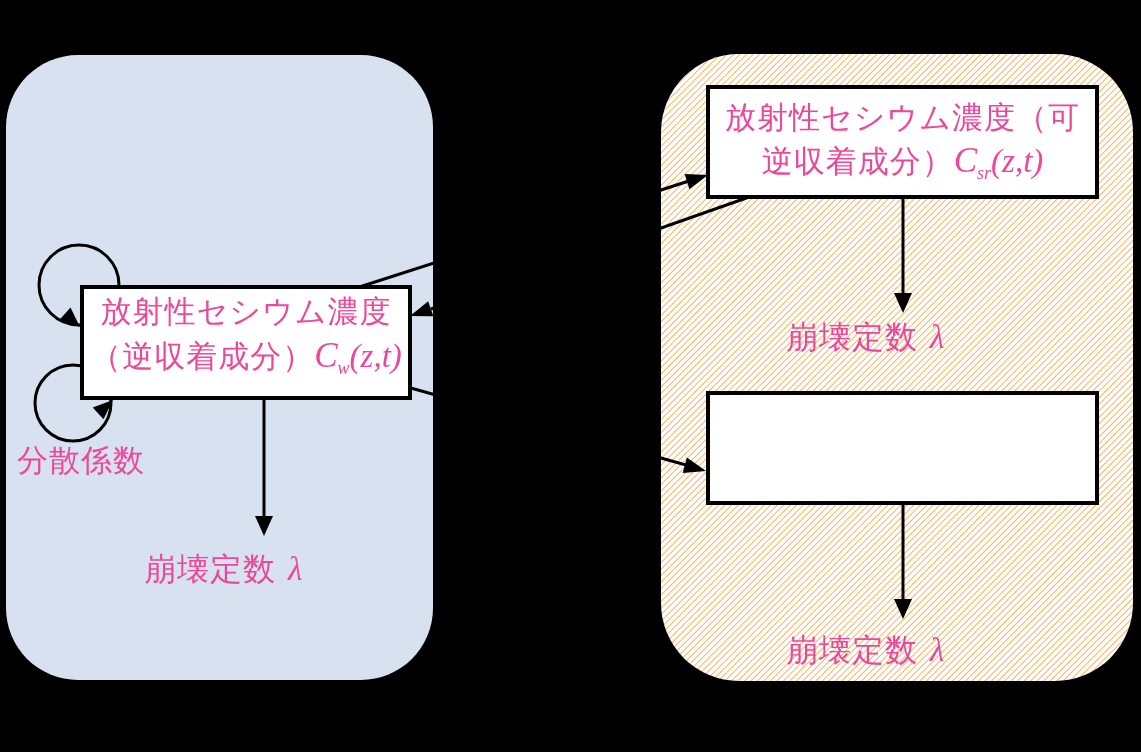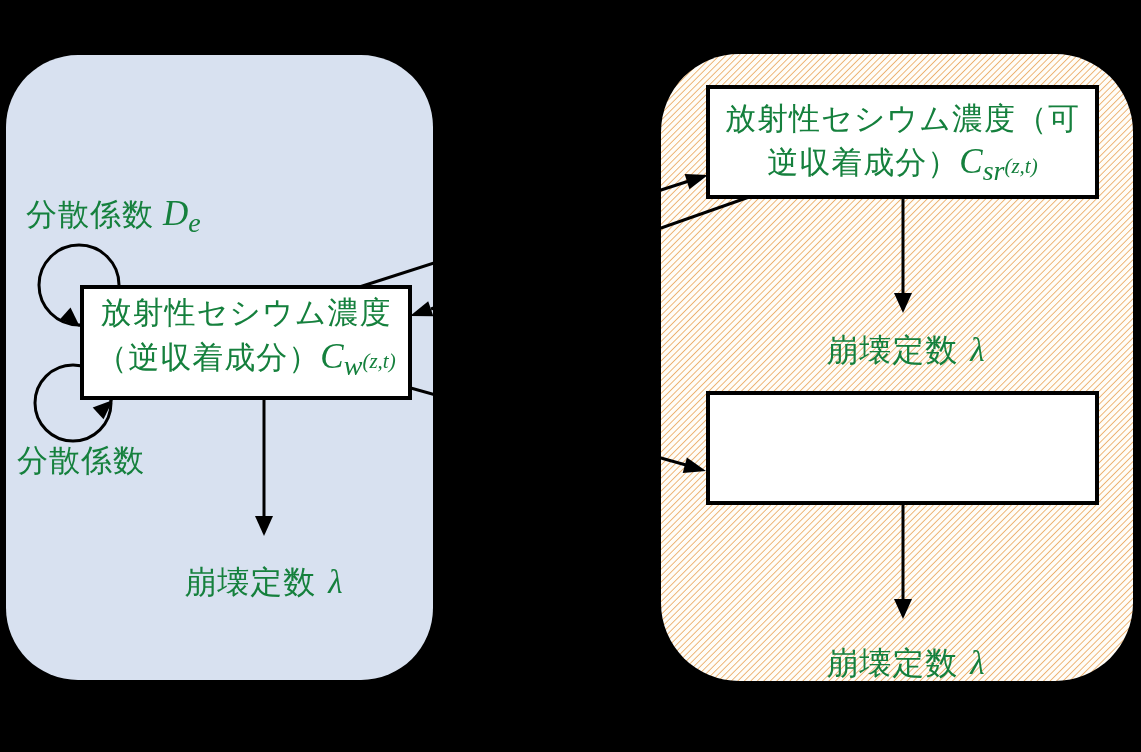--- a/index.html
+++ b/index.html
@@ -1,29 +1,29 @@
 <!DOCTYPE html>
 <html><head>
 <meta charset="utf-8">
 <style>
   html,body{margin:0;padding:0;background:#000;}
   .stage{position:relative;width:1141px;height:752px;overflow:hidden;
          font-family:"Liberation Sans",sans-serif;color:#000;}
   .stage svg{position:absolute;left:0;top:0;}
-  .t{position:absolute;color:#15803d;letter-spacing:1px;white-space:nowrap;}
+  .t{position:absolute;color:#ec4899;letter-spacing:1px;white-space:nowrap;}
   .jp{font-size:31px;}
   .boxtxt{display:flex;flex-direction:column;justify-content:center;align-items:center;
           text-align:center;font-size:31px;line-height:44px;}
   .sym{font-family:"Liberation Serif",serif;font-style:italic;font-size:35px;letter-spacing:0;}
-  .sub{font-family:"Liberation Serif",serif;font-style:italic;font-size:28px;
+  .sub{font-family:"Liberation Serif",serif;font-style:italic;font-size:18px;
        position:relative;top:7px;letter-spacing:0;}
-  .args{font-family:"Liberation Serif",serif;font-style:italic;font-size:21px;letter-spacing:0;}
+  .args{font-family:"Liberation Serif",serif;font-style:italic;font-size:33px;letter-spacing:0;}
   .lam{font-family:"Liberation Serif",serif;font-style:italic;font-size:33px;margin-left:12px;}
   .gap{margin-left:9px;}
-  .center{text-align:center;margin-top:13px;}
+  .center{text-align:left;}
 </style>
 </head>
 <body>
 
 <div class="stage">
 
   <svg width="1141" height="752" viewBox="0 0 1141 752">
     <defs>
       <pattern id="hatch" patternUnits="userSpaceOnUse" width="4.6" height="4.6" patternTransform="rotate(-45)">
         <rect width="4.6" height="4.6" fill="#FFFDF8"></rect>
@@ -59,23 +59,20 @@
     <line x1="264" y1="398" x2="264" y2="517" stroke="#000" stroke-width="3"></line>
     <polygon points="264,536 255,516 273,516" fill="#000"></polygon>
 
     <line x1="903" y1="197" x2="903" y2="294" stroke="#000" stroke-width="3"></line>
     <polygon points="903,313 894,293 912,293" fill="#000"></polygon>
 
     <line x1="903" y1="503" x2="903" y2="600" stroke="#000" stroke-width="3"></line>
     <polygon points="903,619 894,599 912,599" fill="#000"></polygon>
   </svg>
 
-  <div class="t jp" style="left:26px;top:194px;">
-    <span>分散係数</span><span class="sym gap">D</span><span class="sub">e</span>
-  </div>
 
   <div class="t boxtxt" style="left:82px;top:281px;width:328px;height:111px;">
     <div>
       <span>放射性セシウム濃度</span>
     </div>
     <div>
       <span>（逆収着成分）</span><span class="sym">C</span><span class="sub">w</span><span class="args">(z,t)</span>
     </div>
   </div>
 

